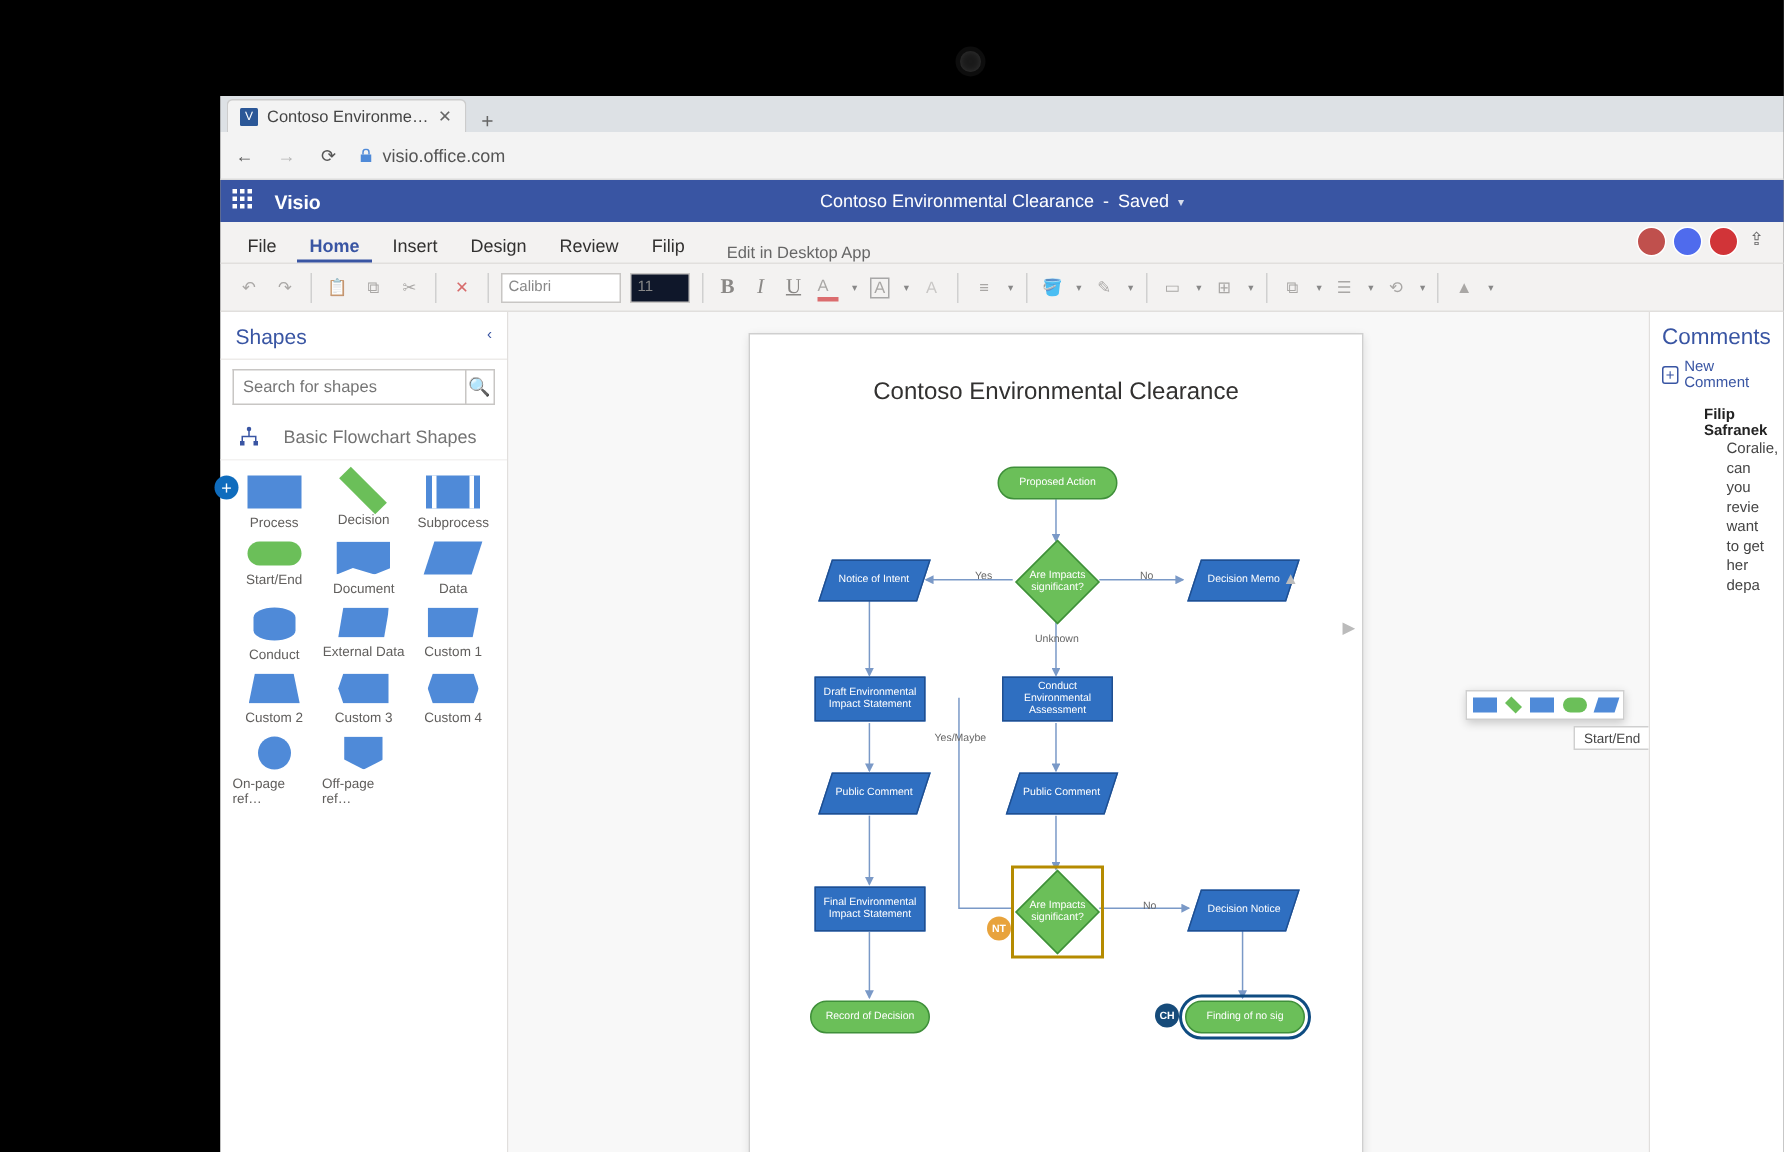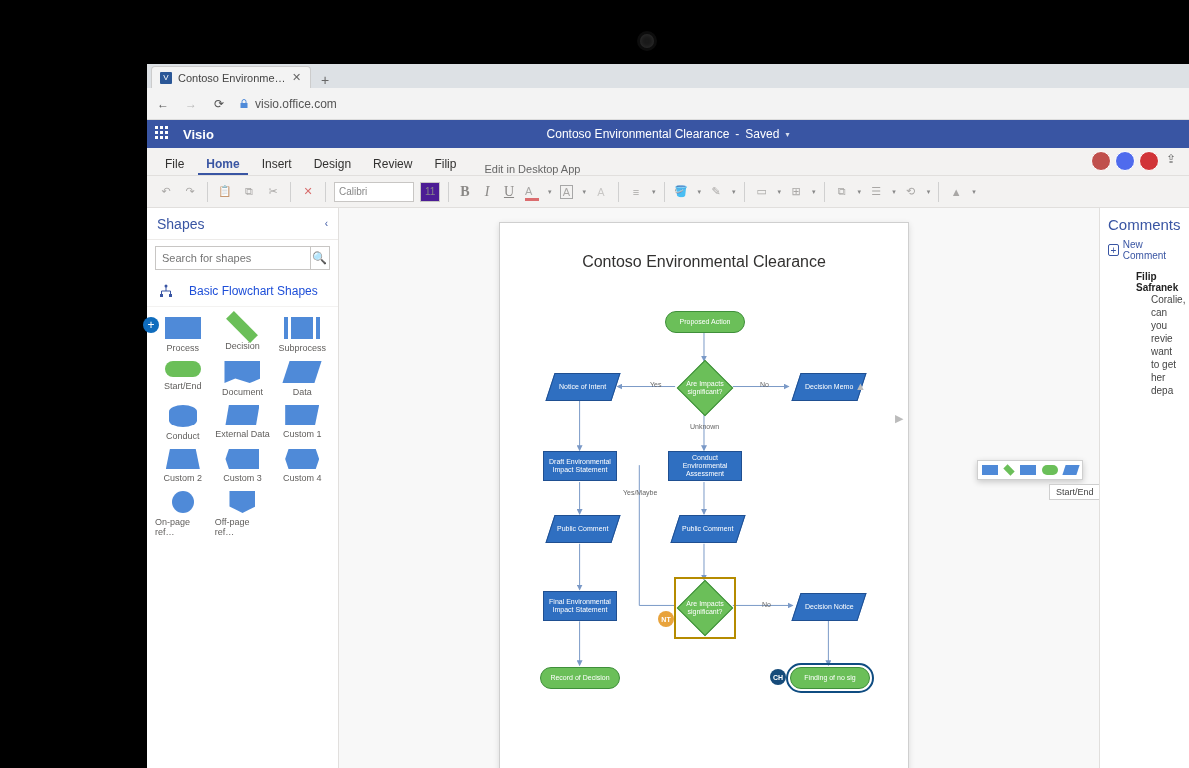--- a/index.html
+++ b/index.html
@@ -37,37 +37,37 @@
   .editdesk { margin-left:14px; color:#666; font-size:11px; }
   .avatars { position:absolute; right:10px; top:3px; display:flex; gap:4px; }
   .avatar { width:20px; height:20px; border-radius:50%; background:#c0504d; border:1px solid #fff; font-size:9px; color:#fff; display:flex; align-items:center; justify-content:center;}
   .avatar.a2{background:#4f6bed;} .avatar.a3{background:#d13438;}
 
   
   .ribbon { height:32px; background:#f3f2f1; border-bottom:1px solid #e1dfdd; display:flex; align-items:center; gap:6px; padding:0 10px; font-size:11px; color:#8a8886;}
   .ticon { width:18px; height:18px; display:flex; align-items:center; justify-content:center; opacity:.7;}
   .sep { width:1px; height:20px; background:#d0d0d0; margin:0 2px;}
   .fontbox { width:80px; height:20px; border:1px solid #c8c6c4; background:#fff; padding:0 4px; font-size:10px; color:#888; display:flex; align-items:center;}
-  .sizebox { width:20px; height:20px; border:1px solid #c8c6c4; background:#4c1d95; padding:0 4px; font-size:10px; color:#888; display:flex; align-items:center;}
+  .sizebox { width:40px; height:20px; border:1px solid #c8c6c4; background:#0f172a; padding:0 4px; font-size:10px; color:#888; display:flex; align-items:center;}
   .fmt { font-family: "Times New Roman", serif; font-size:14px; width:16px; text-align:center;}
   .bold{font-weight:bold;} .ital{font-style:italic;} .und{text-decoration:underline;}
   .colorswatch{ width:14px; height:14px; position:relative;}
   .colorswatch::after{content:""; position:absolute; bottom:-2px; left:0; width:14px; height:3px; background:#d13438;}
   .drop { font-size:7px; margin-left:1px; color:#888;}
 
   
   .workarea { position:absolute; top:144px; left:0; right:0; bottom:0; display:flex; }
 
   
   .shapes { width:192px; background:#fff; border-right:1px solid #e1dfdd; display:flex; flex-direction:column; }
   .shapes-head { height:32px; display:flex; align-items:center; justify-content:space-between; padding:0 10px; color:#3955a3; font-size:14px; border-bottom:1px solid #edebe9;}
   .shapes-search { padding:6px 8px; display:flex; }
   .shapes-search input { flex:1; height:24px; border:1px solid #c8c6c4; border-right:none; padding:0 6px; font-size:11px; color:#666;}
   .shapes-search .sbtn { width:26px; height:24px; border:1px solid #c8c6c4; background:#fff; display:flex; align-items:center; justify-content:center; color:#666; font-size:12px;}
-  .shape-section { font-size:12px; color:#1d4ed8; padding:8px 12px; display:flex; align-items:center; gap:10px; border-bottom:1px solid #f3f2f1;}
+  .shape-section { font-size:12px; color:#737373; padding:8px 12px; display:flex; align-items:center; gap:10px; border-bottom:1px solid #f3f2f1;}
   .tree-icon { width:14px; height:14px; color:#3955a3;}
   .shapegrid { padding:10px 8px; display:grid; grid-template-columns:repeat(3,1fr); gap:8px 4px; position:relative;}
   .addbtn { position:absolute; left:-4px; top:10px; width:16px; height:16px; border-radius:50%; background:#0f6cbd; color:#fff; font-size:12px; display:flex; align-items:center; justify-content:center;}
   .shapecell { display:flex; flex-direction:column; align-items:center; gap:4px; font-size:9px; color:#605e5c; }
   .sh { width:36px; height:22px; }
   .sh-process { background:#4f8ad8; }
   .sh-decision { width:34px; height:20px; background:#6bbf59; transform:rotate(45deg) scaleY(.55); }
   .sh-subproc { background:#4f8ad8; position:relative;}
   .sh-subproc::before,.sh-subproc::after{content:"";position:absolute;top:0;bottom:0;width:3px;background:#fff;}
   .sh-subproc::before{left:4px;} .sh-subproc::after{right:4px;}

